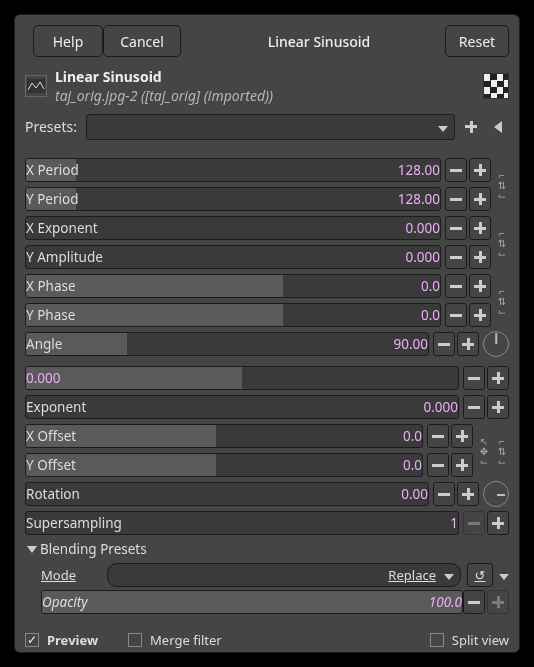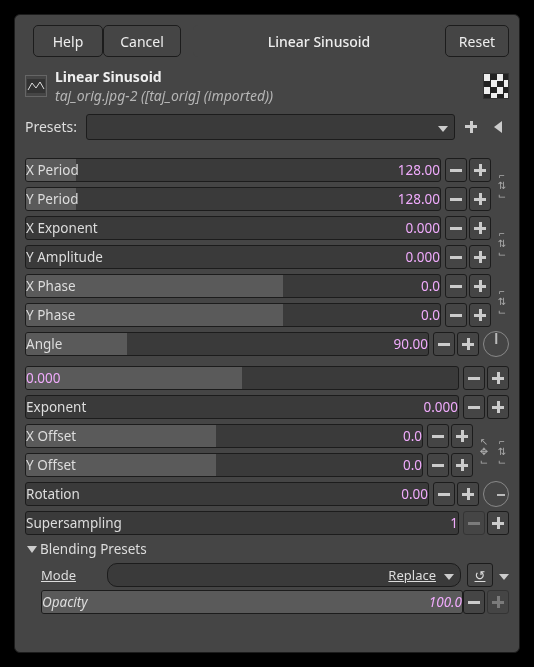--- a/index.html
+++ b/index.html
@@ -307,13 +307,23 @@
           <span class="lab">Opacity</span>
           <span class="val">100.0</span>
         </div>
       <div class="controls">
           <div class="sq minus"></div>
           <div class="sq plus" style="opacity:.4"></div>
         </div>
     </div>
   </div>
 
+  <div class="foot">
+    <div class="chk on"></div>
+    <b>Preview</b>
+    <div style="width:14px"></div>
+    <div class="chk"></div>
+    <span>Merge filter</span>
+    <div class="spacer"></div>
+    <div class="chk"></div>
+    <span>Split view</span>
+  </div>
 </div>
 
 </body></html>

